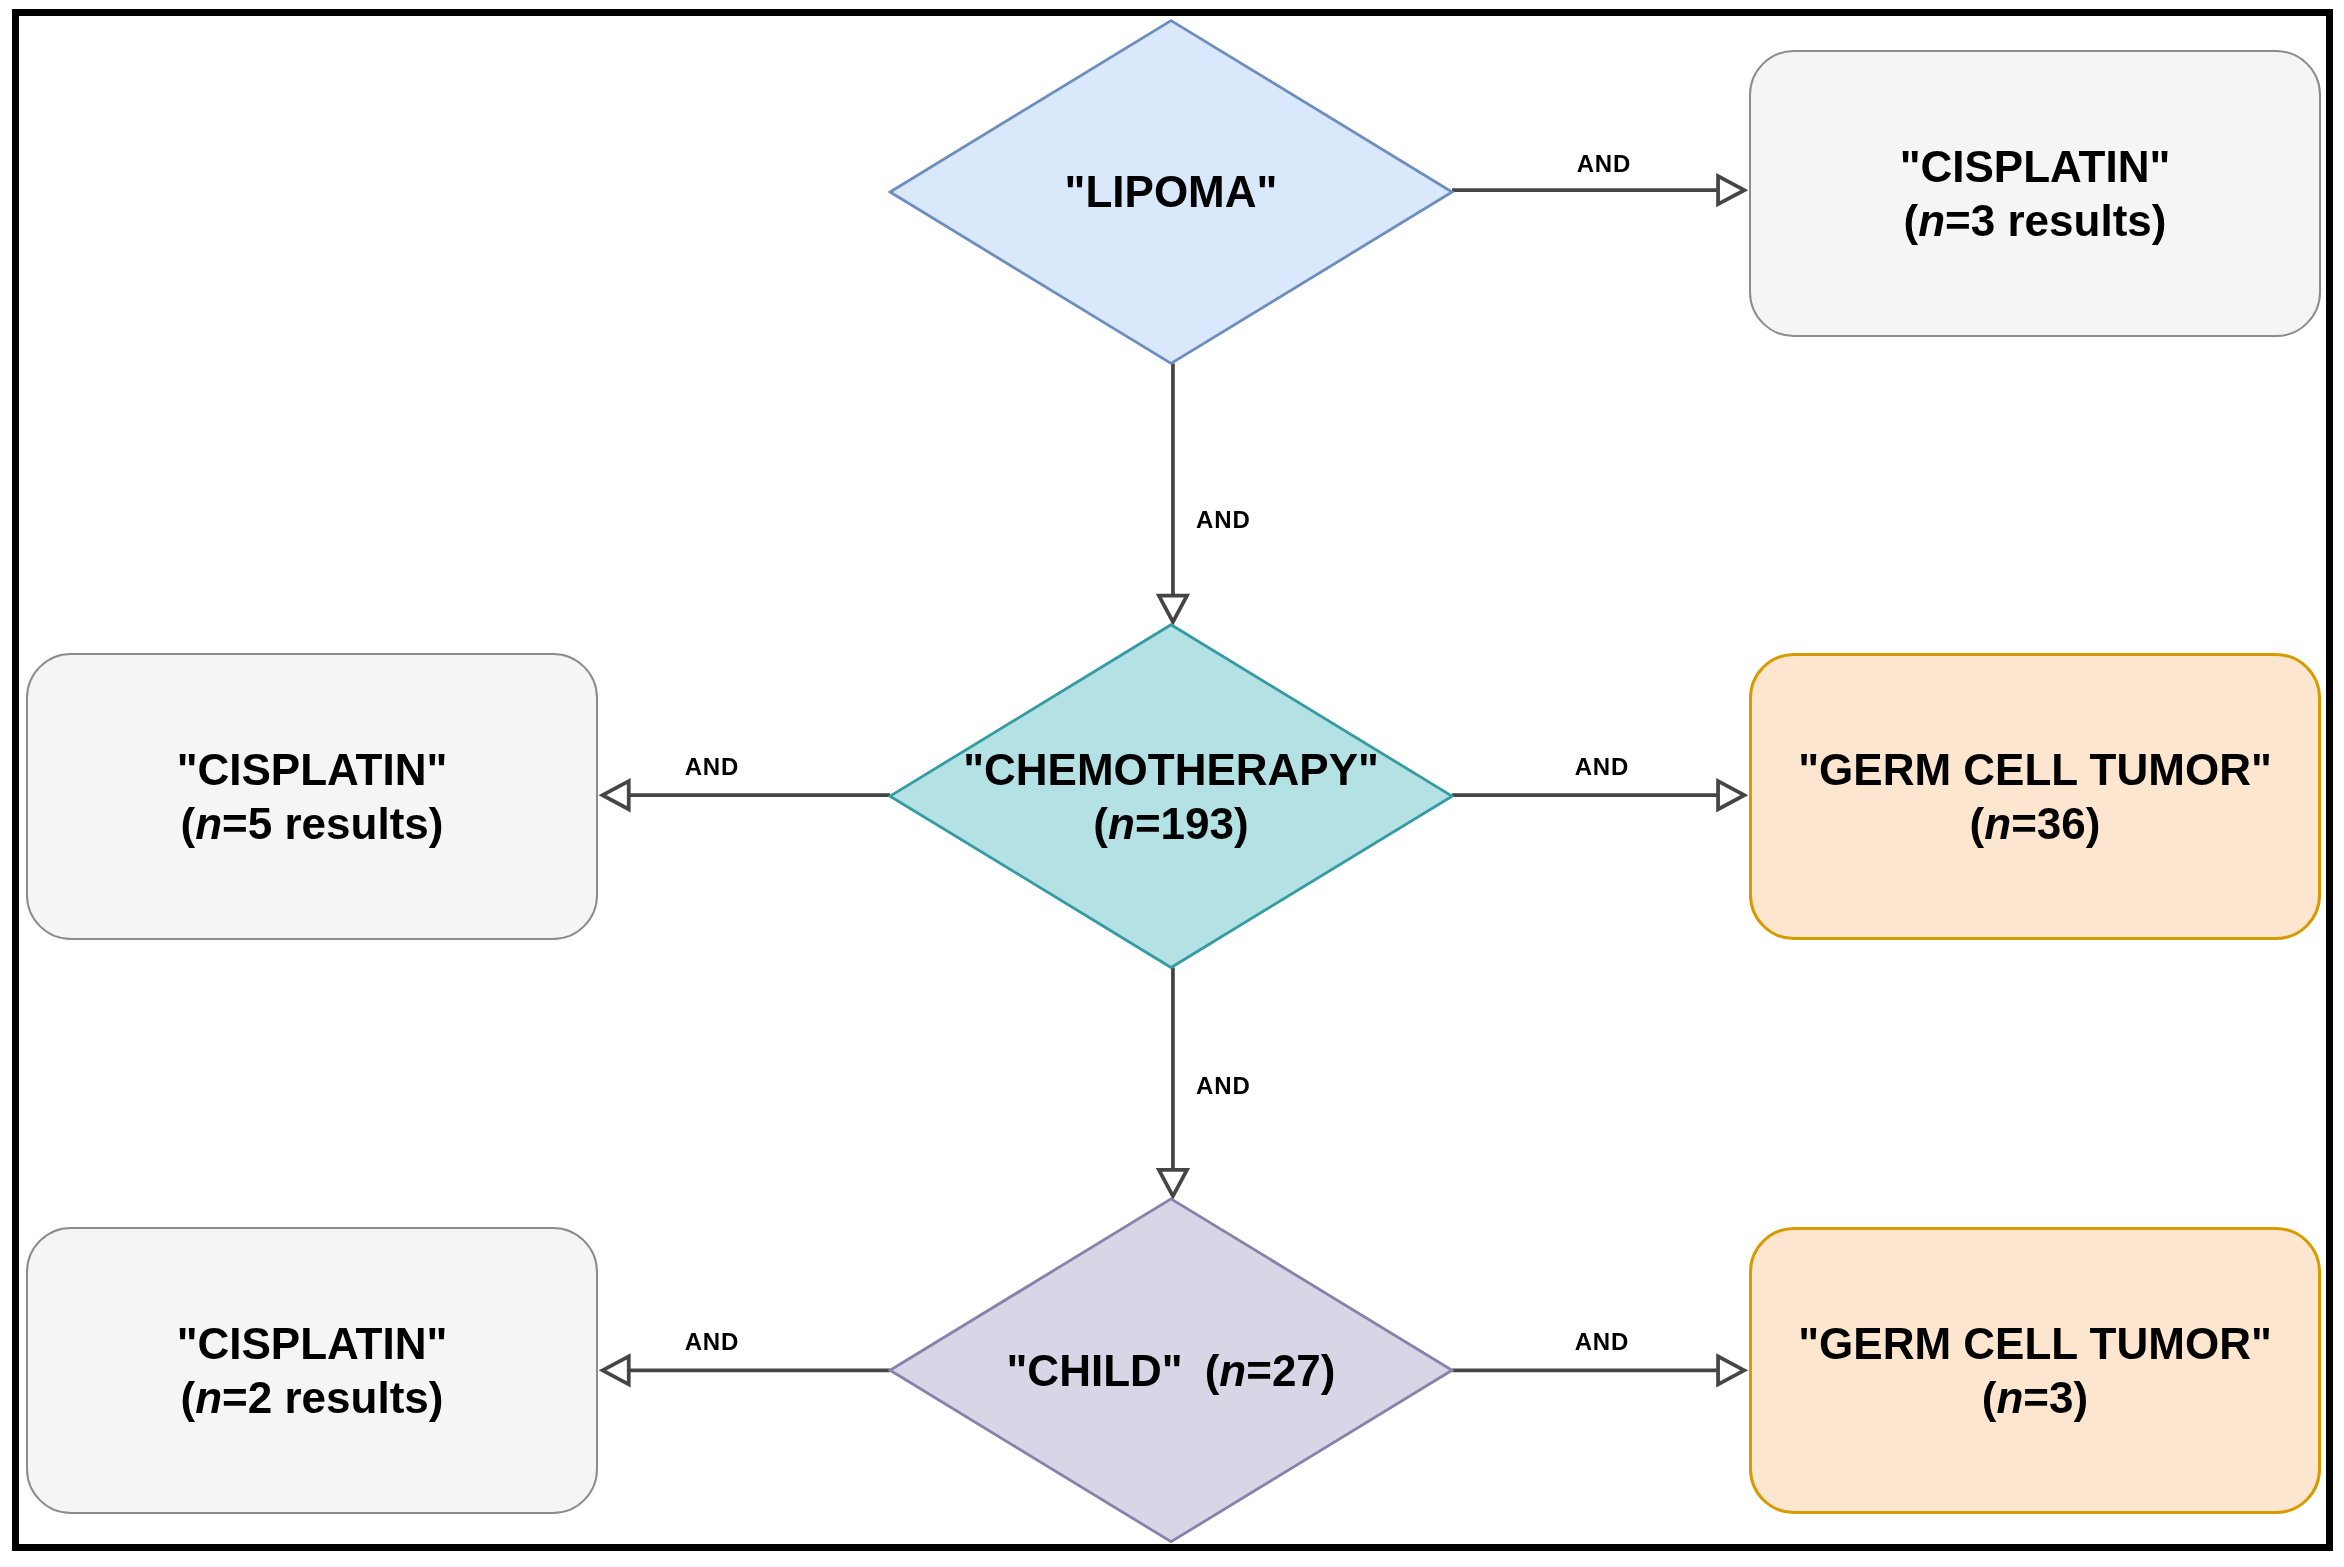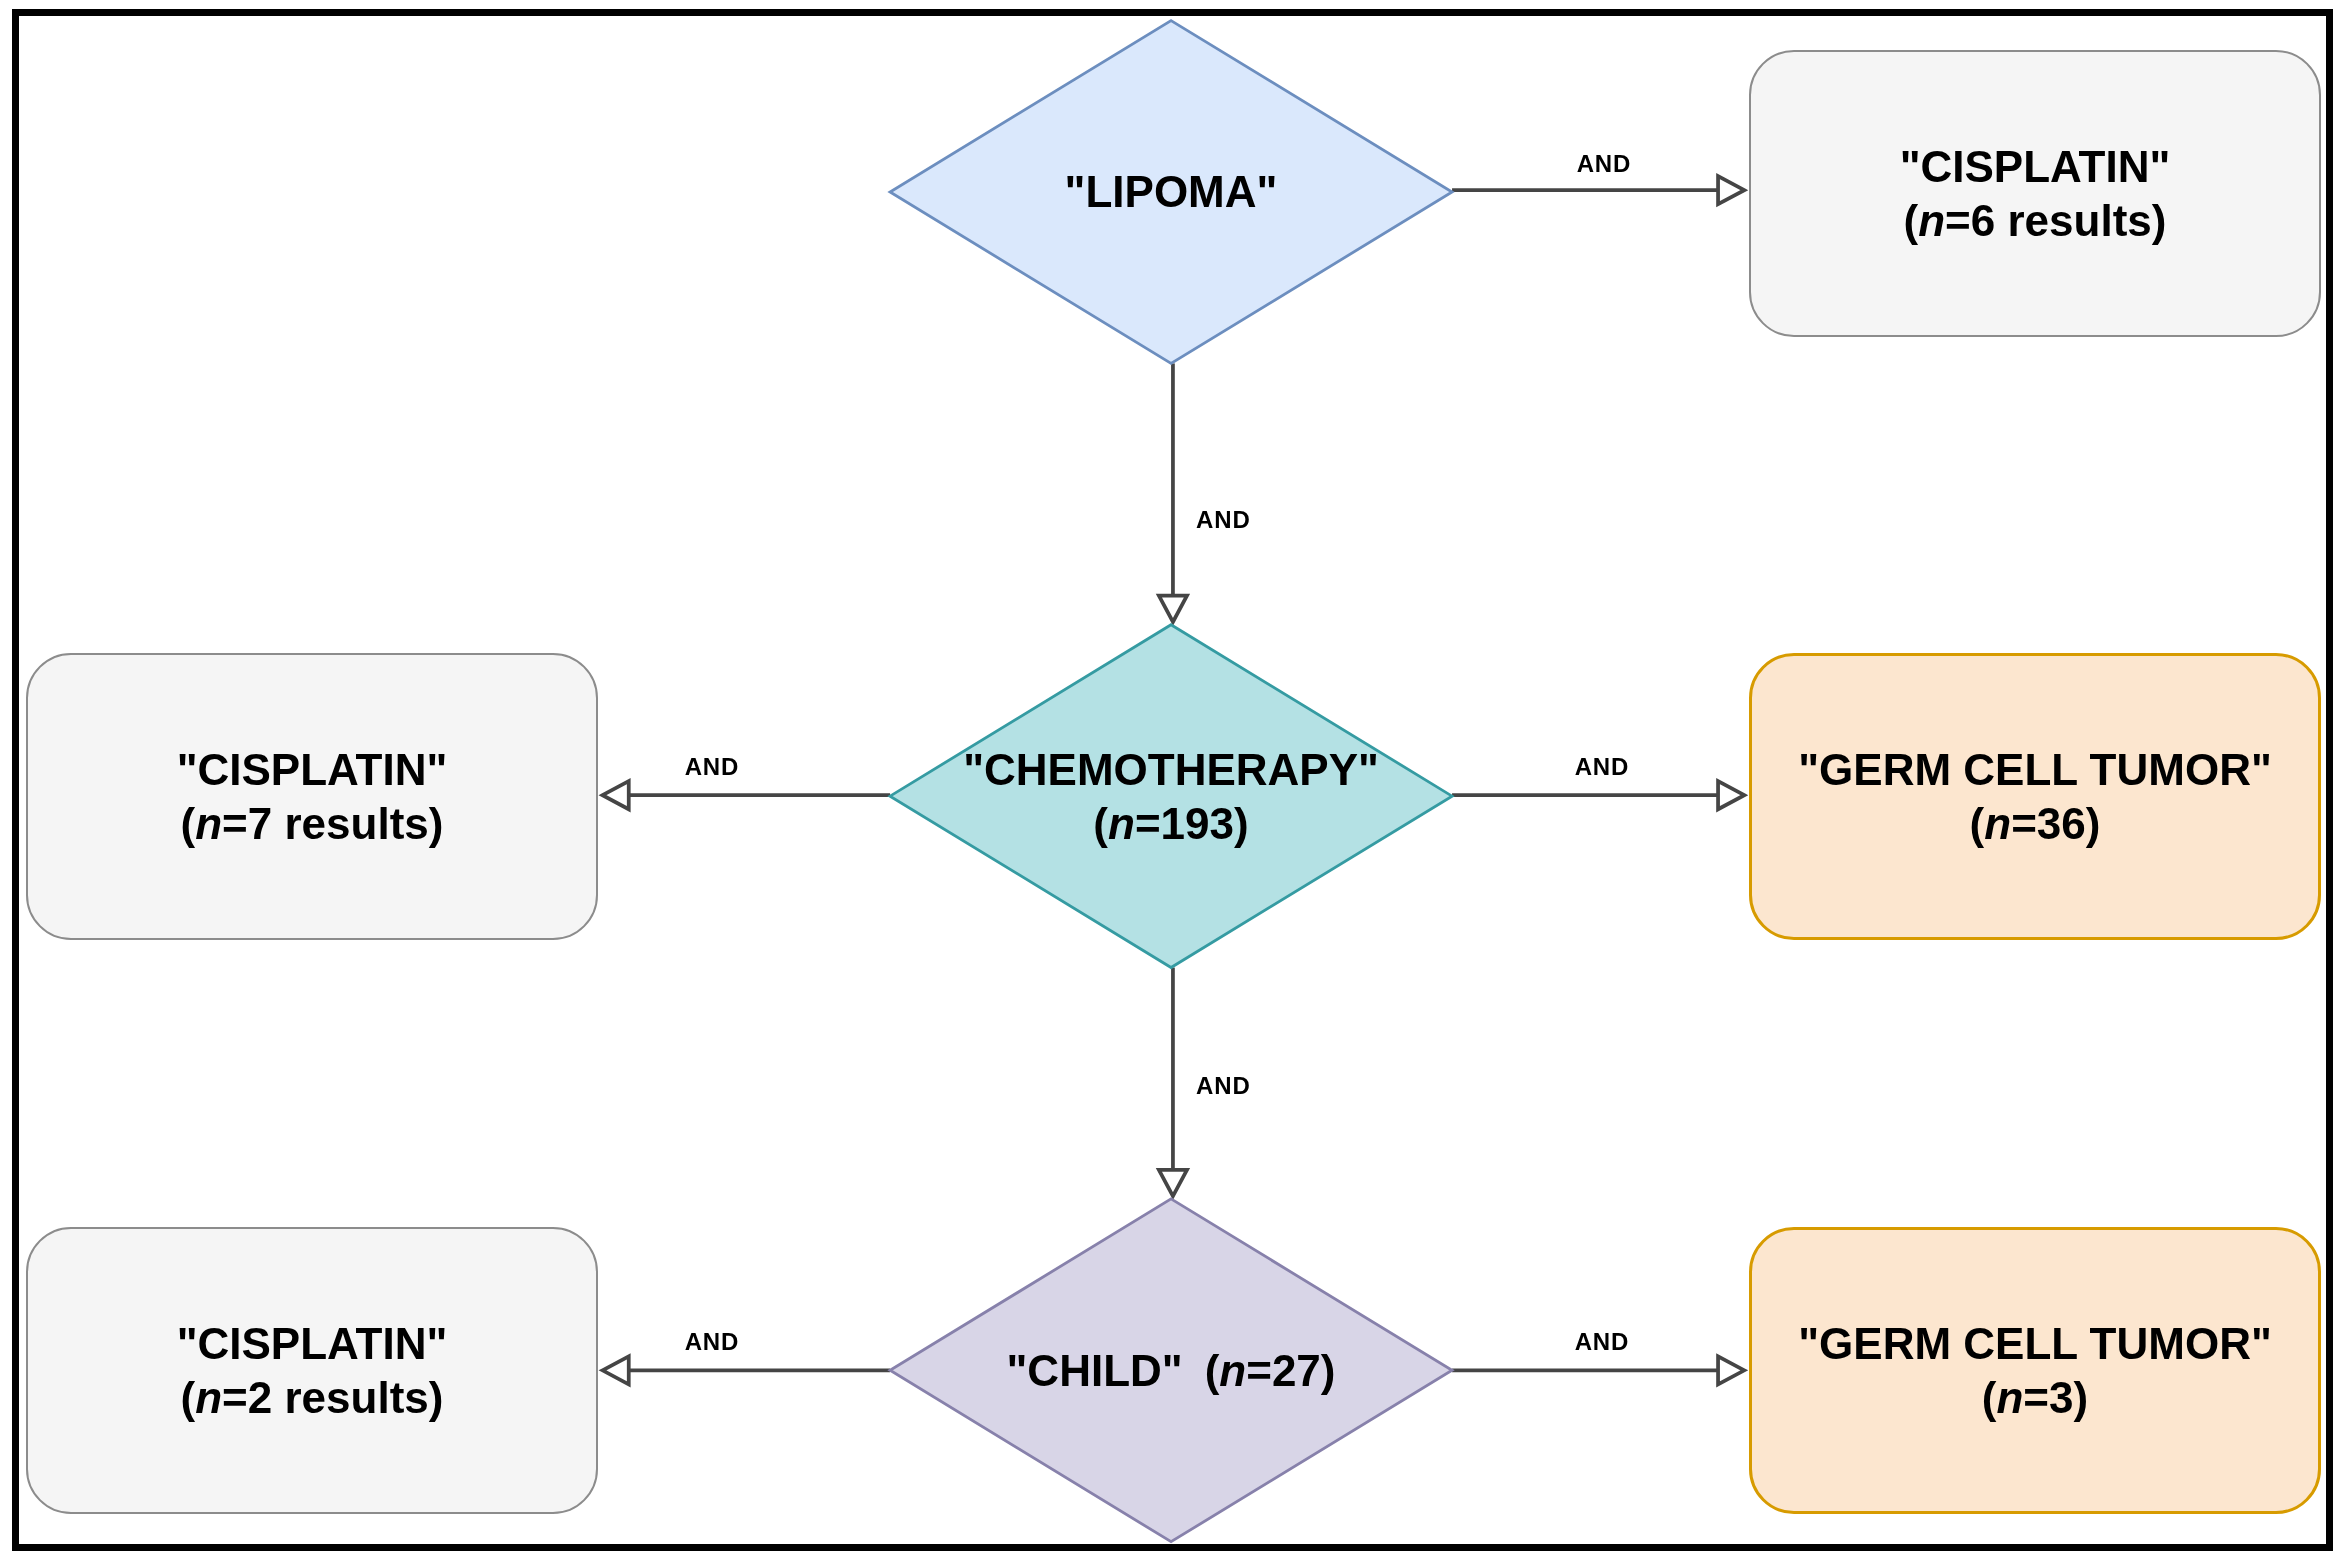--- a/index.html
+++ b/index.html
@@ -121,31 +121,31 @@
     <polygon class="diamond d-chemo" points="1250,667 1550,850 1250,1033 950,850"></polygon>
     <polygon class="diamond d-child" points="1250,1280 1550,1463 1250,1646 950,1463"></polygon>
   </svg>
 
   <div class="nodelabel nl-lipoma">
     <div>"LIPOMA"</div>
   </div>
 
   <div class="nodelabel nl-tr">
     <div>"CISPLATIN"</div>
-    <div><span>(</span><i>n</i><span>=6 results)</span></div>
+    <div><span>(</span><i>n</i><span>=3 results)</span></div>
   </div>
 
   <div class="nodelabel nl-chemo">
     <div>"CHEMOTHERAPY"</div>
     <div><span>(</span><i>n</i><span>=193)</span></div>
   </div>
 
   <div class="nodelabel nl-ml">
     <div>"CISPLATIN"</div>
-    <div><span>(</span><i>n</i><span>=7 results)</span></div>
+    <div><span>(</span><i>n</i><span>=5 results)</span></div>
   </div>
 
   <div class="nodelabel nl-mr">
     <div>"GERM CELL TUMOR"</div>
     <div><span>(</span><i>n</i><span>=36)</span></div>
   </div>
 
   <div class="nodelabel nl-child">
     <div>"CHILD"</div>
     <div class="inline-gap"><span>(</span><i>n</i><span>=27)</span></div>

